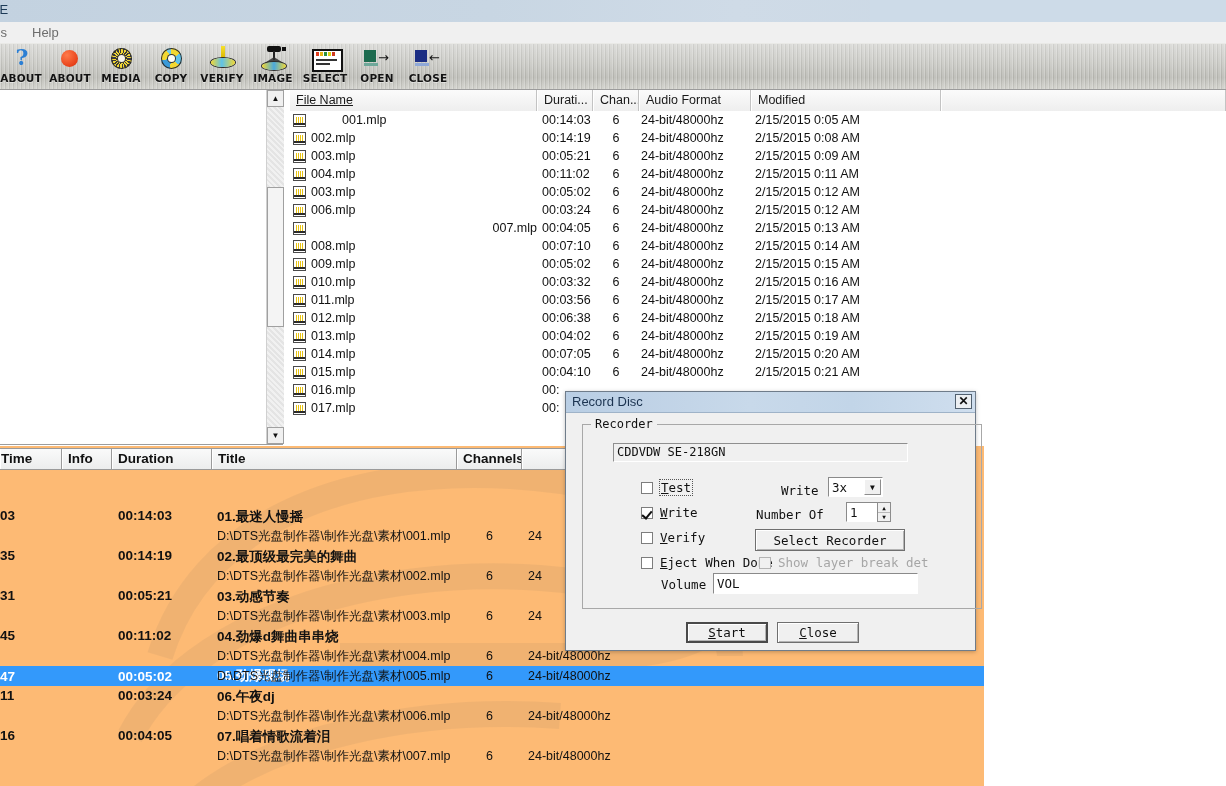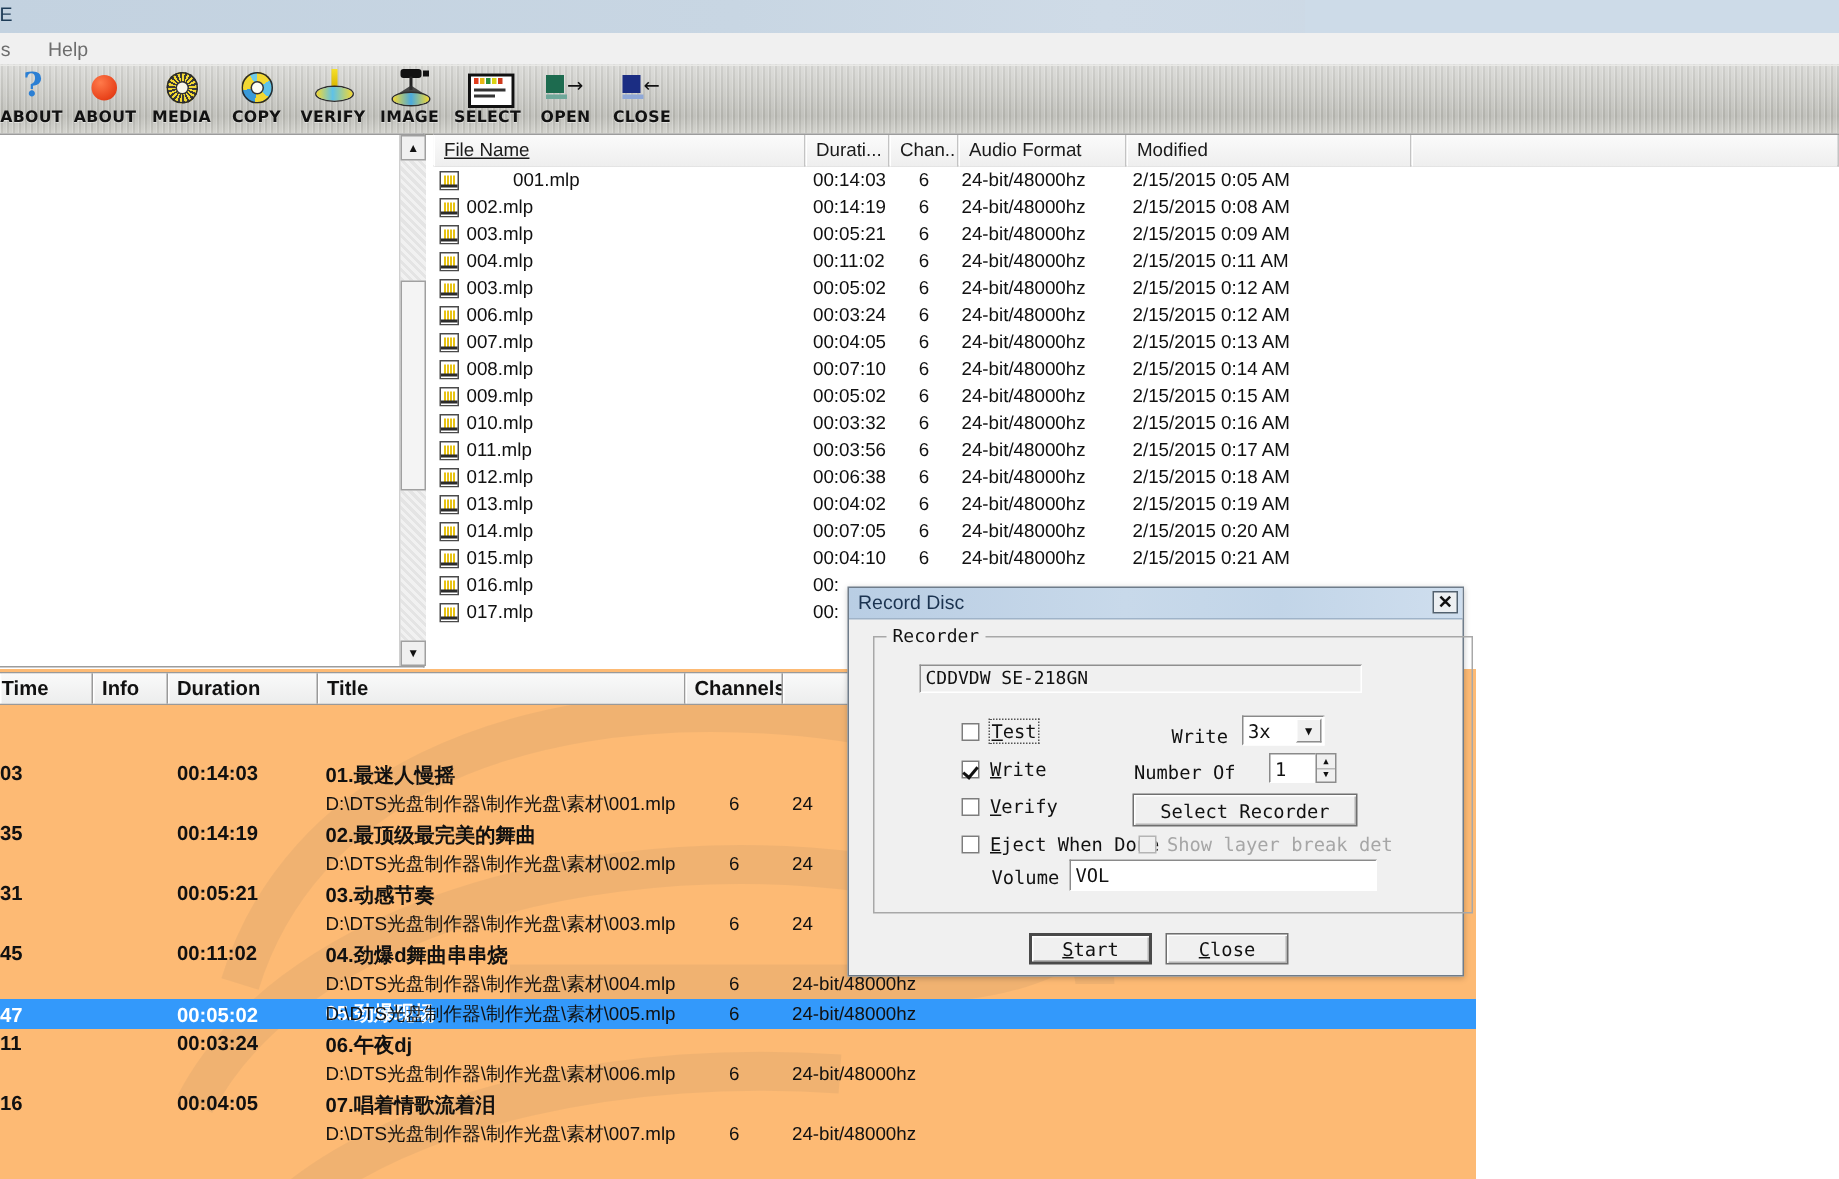--- a/index.html
+++ b/index.html
@@ -463,21 +463,21 @@
           <div class="c name" style="width: 248px;">
             <span class="mlp-ico"></span>
             <span>006.mlp</span>
           </div>
           <div class="c dur" style="width: 56px;">00:03:24</div>
           <div class="c ch" style="width: 46px;">6</div>
           <div class="c fmt" style="width: 112px;">24-bit/48000hz</div>
           <div class="c mod" style="width: 190px;">2/15/2015  0:12 AM</div>
         </div>
         <div class="fl-row">
-          <div class="c name" style="width: 248px;">
+          <div class="c name" style="width: 248px; justify-content: space-between;">
             <span class="mlp-ico"></span>
             <span>007.mlp</span>
           </div>
           <div class="c dur" style="width: 56px;">00:04:05</div>
           <div class="c ch" style="width: 46px;">6</div>
           <div class="c fmt" style="width: 112px;">24-bit/48000hz</div>
           <div class="c mod" style="width: 190px;">2/15/2015  0:13 AM</div>
         </div>
         <div class="fl-row">
           <div class="c name" style="width: 248px;">

